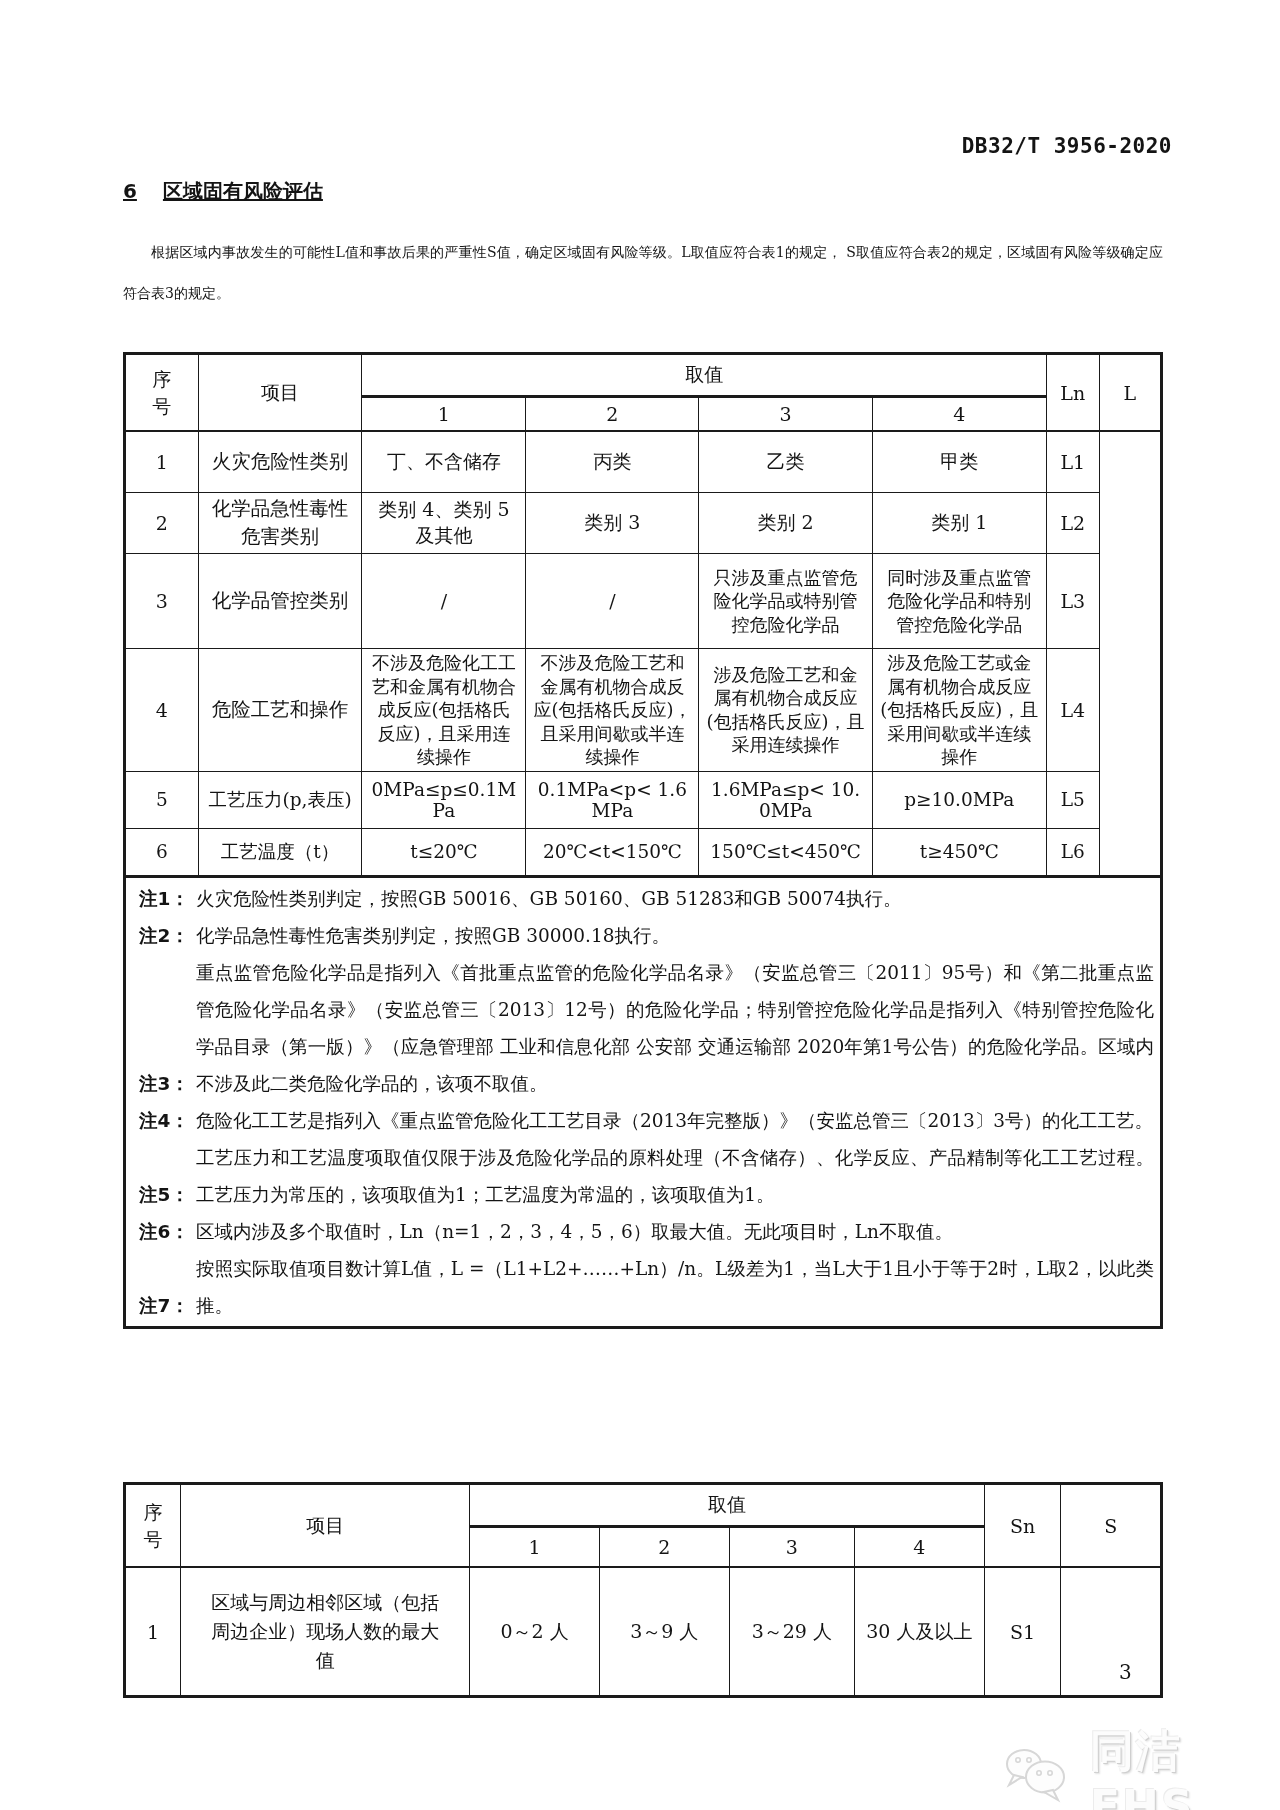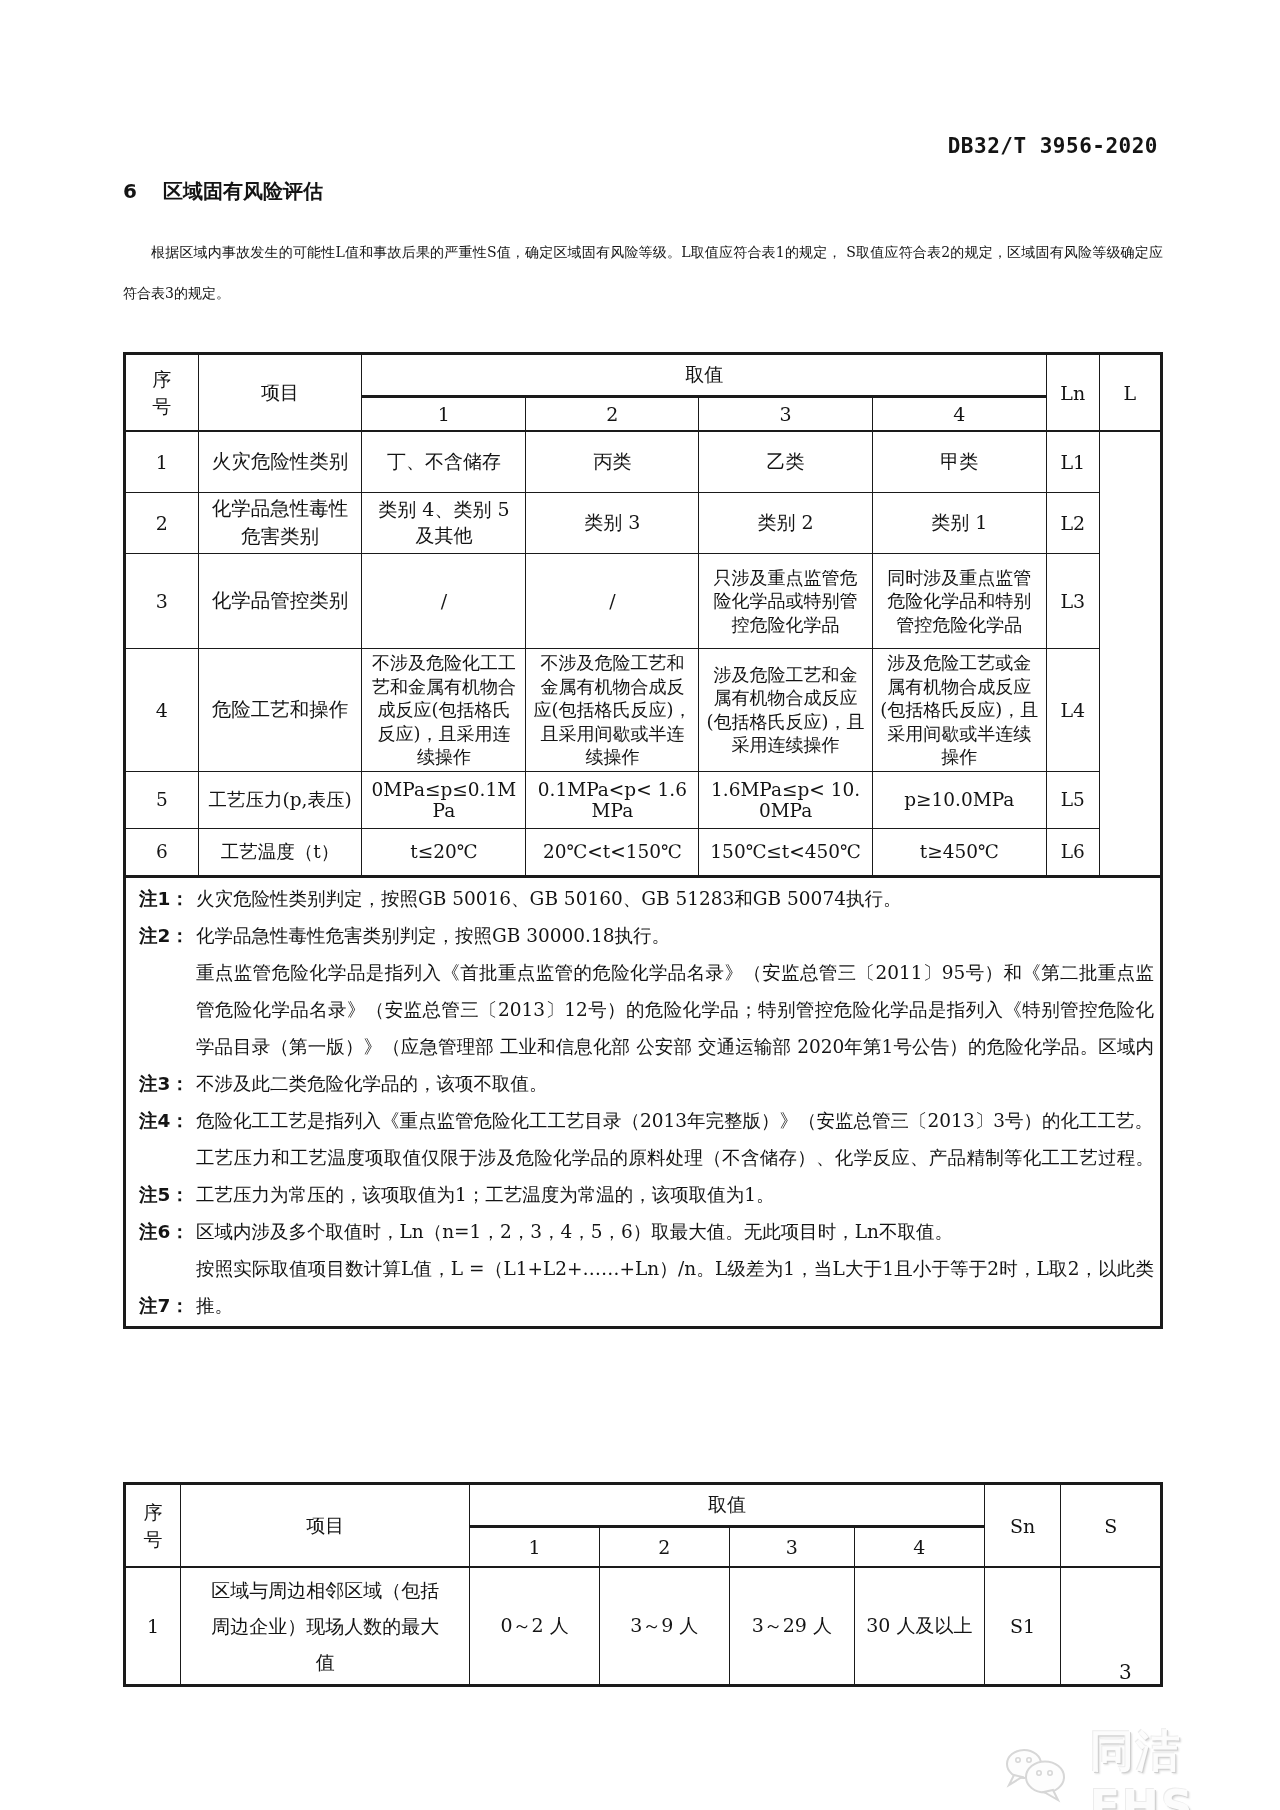--- a/index.html
+++ b/index.html
@@ -2,28 +2,29 @@
 <html><head>
 <meta charset="utf-8">
 <style>
   html,body{margin:0;padding:0;background:#888;}
   .page{
     position:relative;width:1280px;height:1810px;background:#ffffff;
     font-family:"DejaVu Serif","Liberation Serif",serif;color:#141414;
     margin:0 auto;overflow:hidden;
   }
   .doc-code{
-    position:absolute;top:134px;right:122px;
+    position:absolute;top:134px;right:108px;
     font-family:"DejaVu Sans Mono","Liberation Mono",monospace;
     font-size:21px;font-weight:bold;letter-spacing:0.5px;
   }
   .section-heading{
     position:absolute;top:178px;left:123px;
     font-size:20px;font-weight:bold;
     font-family:"DejaVu Sans","Liberation Sans",sans-serif;
+    text-decoration:underline;
   }
   .section-heading .sec-num{margin-right:26px;}
   .intro{
     position:absolute;top:232px;left:123px;width:1040px;margin:0;
     font-size:14px;line-height:41px;text-indent:2em;text-align:justify;
   }
   .caption{
     position:absolute;left:123px;width:1040px;text-align:center;
     font-size:19px;font-weight:bold;
     font-family:"DejaVu Sans","Liberation Sans",sans-serif;
@@ -61,21 +62,21 @@
   .notes-cell{
     border-top:3.5px solid #1a1a1a !important;
     text-align:left;padding:10px 26px 14px 40px;vertical-align:top;
   }
   .note{display:flex;align-items:flex-end;font-size:18.5px;line-height:37px;}
   .note .nlabel{flex:0 0 64px;font-weight:bold;
     font-family:"DejaVu Sans","Liberation Sans",sans-serif;}
   .note .ntext{flex:1;text-align:justify;}
   .t2 .hrow2 th{height:34px;}
   .t2 .rowS td{height:72px;}
-  .t2 .item-cell{font-size:19px;line-height:36px;padding:4px 28px;}
+  .t2 .item-cell{font-size:19px;line-height:29px;padding:20px 28px;}
   .page-num{
     position:absolute;top:1660px;left:1119px;font-size:20px;
   }
   .watermark{
     position:absolute;top:1722px;left:998px;
     display:flex;align-items:center;gap:12px;
   }
   .wm-text{
     font-family:"DejaVu Sans","Liberation Sans",sans-serif;
     font-size:44px;font-weight:bold;letter-spacing:2px;color:#fcfcfc;

